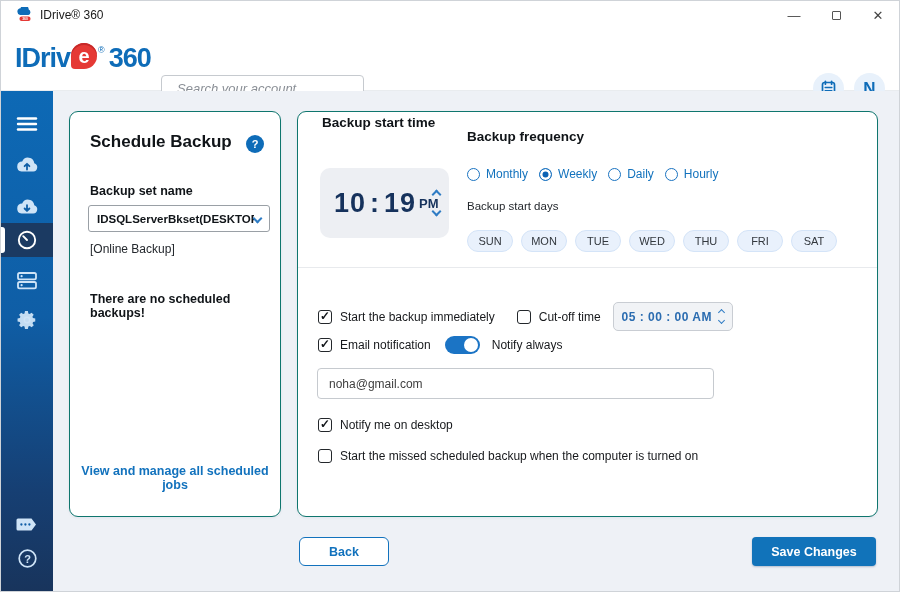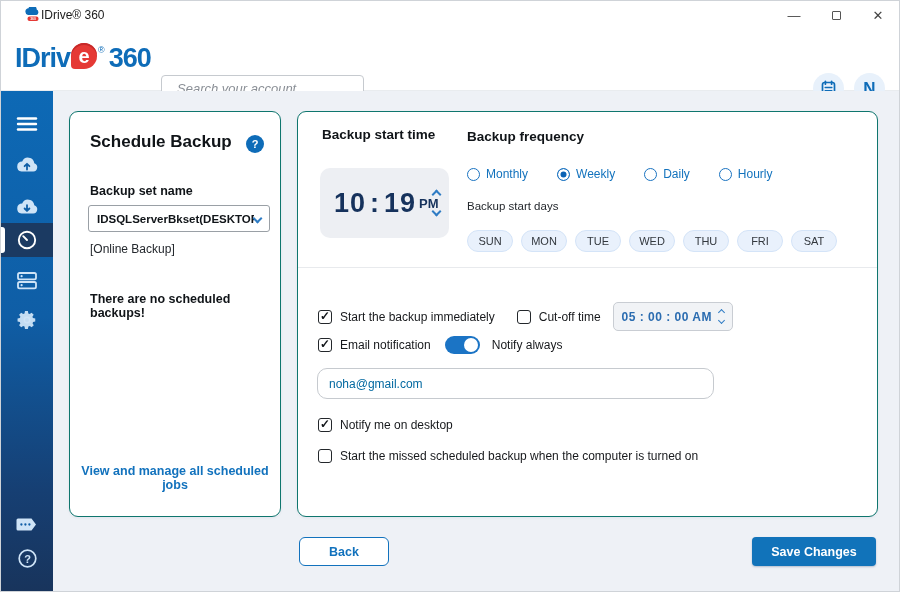--- a/index.html
+++ b/index.html
@@ -1,21 +1,21 @@
 <!DOCTYPE html>
 <html><head>
 <meta charset="utf-8">
 <style>
   * { margin:0; padding:0; box-sizing:border-box; }
   html,body { width:900px; height:592px; font-family:"Liberation Sans", sans-serif; background:#fff; overflow:hidden; }
   .window { position:relative; width:900px; height:592px; border:1px solid #cfd3d8; background:#fff; }
 
   
   .titlebar { position:absolute; top:0; left:0; right:0; height:28px; background:#fff; display:flex; align-items:center; }
-  .titlebar-app { display:flex; align-items:center; padding-left:24px; }
+  .titlebar-app { display:flex; align-items:center; gap:7px; padding-left:16px; }
   .titlebar-title { font-size:12px; color:#1b1b1b; }
   .win-controls { position:absolute; right:0; top:0; height:28px; display:flex; }
   .win-btn { width:42px; height:28px; display:flex; align-items:center; justify-content:center; color:#444; font-size:13px; cursor:default; }
   .maxbox { width:9px; height:9px; border:1px solid #555; border-radius:1px; }
 
   
   .header { position:absolute; top:28px; left:0; right:0; height:62px; background:#fff; border-bottom:1px solid #e9ecef; }
   .logo { position:absolute; left:14px; top:14px; display:flex; align-items:flex-start; }
   .logo-main { font-size:27px; font-weight:bold; color:#0e6cb8; letter-spacing:-1px; }
   .logo-e { display:inline-flex; width:26px; height:26px; background:#e53935; border-radius:50% 50% 50% 4px; color:#fff; font-size:20px; font-weight:bold; align-items:center; justify-content:center; margin:0 1px; box-shadow:0 2px 0 #c62828 inset; }
@@ -45,32 +45,32 @@
   .help-icon { position:absolute; right:16px; top:23px; width:18px; height:18px; border-radius:50%; background:#0e6cb8; color:#fff; font-size:11px; font-weight:bold; display:flex; align-items:center; justify-content:center; }
   .bsn-label { position:absolute; left:20px; top:72px; font-size:12.5px; font-weight:bold; color:#101418; }
   .dropdown { position:absolute; left:18px; top:93px; right:10px; height:27px; border:1px solid #9aa0a6; border-radius:3px; background:#fff; display:flex; align-items:center; padding:0 8px; cursor:pointer; }
   .dropdown-value { flex:1; font-size:11.5px; font-weight:bold; color:#101418; white-space:nowrap; overflow:hidden; }
   .backup-type { position:absolute; left:20px; top:130px; font-size:12px; color:#24282d; }
   .no-backups { position:absolute; left:20px; top:180px; font-size:12.5px; font-weight:bold; color:#101418; }
   .manage-link { position:absolute; left:10px; right:10px; bottom:24px; text-align:center; font-size:12.5px; font-weight:bold; color:#1272bd; cursor:pointer; }
 
   
   .sec-label { font-size:13.5px; font-weight:bold; color:#101418; }
-  .bst-label { position:absolute; left:24px; top:15px; }
+  .bst-label { position:absolute; left:24px; top:3px; }
   .time-box { position:absolute; left:22px; top:56px; width:129px; height:70px; background:#edeff3; border-radius:10px; display:flex; align-items:center; padding-left:14px; }
   .time-text { font-size:27px; font-weight:bold; color:#16325c; letter-spacing:1px; }
   .time-mer { font-size:13px; font-weight:bold; color:#16325c; margin-left:3px; }
   .time-steppers { position:absolute; right:9px; top:0; bottom:0; display:flex; flex-direction:column; justify-content:center; gap:10px; }
   .chev { display:inline-block; width:7px; height:7px; border:solid #2f7cc4; border-width:0 2px 2px 0; }
   .chev.up { transform:rotate(-135deg); }
   .chev.down { transform:rotate(45deg); }
   .chev.sm { width:5px; height:5px; border-width:0 1.6px 1.6px 0; }
 
   .freq-label { position:absolute; left:169px; top:17px; }
-  .freq-row { position:absolute; left:169px; top:55px; display:flex; gap:29px; align-items:center; }
+  .freq-row { position:absolute; left:169px; top:55px; display:flex; gap:11px; align-items:center; }
   .radio-opt { display:flex; align-items:center; gap:6px; cursor:pointer; }
   .radio { width:13px; height:13px; border:1.6px solid #1a73c1; border-radius:50%; background:#fff; flex:0 0 auto; }
   .radio.selected { background:#0b63b5; box-shadow:inset 0 0 0 2.5px #fff; }
   .radio-label { font-size:12px; color:#1272bd; }
   .days-label { position:absolute; left:169px; top:88px; font-size:11.5px; color:#24282d; }
   .days-row { position:absolute; left:169px; top:118px; display:flex; gap:8px; }
   .day-pill { width:46px; height:22px; border-radius:11px; background:#e9f1fc; border:1px solid #d4e4f8; display:flex; align-items:center; justify-content:center; font-size:11px; color:#33383e; cursor:pointer; }
 
   .divider { position:absolute; left:0; right:0; top:155px; height:1px; background:#e8eaed; }
 
@@ -79,21 +79,21 @@
   .checkbox.checked::after { content:"✓"; position:absolute; left:1px; top:-2px; font-size:12px; font-weight:bold; color:#101418; }
   .opt-label { font-size:12px; color:#17191c; }
   .row-immediate { top:190px;text-align:center; }
   .gap-lg { width:6px; }
   .spinner-box { height:29px; background:#f1f3f6; border:1px solid #c9cdd3; border-radius:5px; display:flex; align-items:center; padding:0 8px; gap:7px; margin-left:4px; }
   .spinner-value { font-size:12px; font-weight:bold; color:#2b6cb0; letter-spacing:.5px; }
   .spinner-steppers { display:flex; flex-direction:column; gap:3px; }
   .row-email { top:224px; }
   .toggle { width:35px; height:18px; border-radius:9px; background:#1b74c5; position:relative; margin-left:6px; cursor:pointer; flex:0 0 auto; }
   .toggle-knob { position:absolute; right:2px; top:2px; width:14px; height:14px; border-radius:50%; background:#fff; }
-  .email-input { position:absolute; left:19px; top:256px; width:397px; height:31px; border:1px solid #c6cacf; border-radius:10px; font-size:12px; color:#0369a1; padding:12px 11px; outline:none; font-family:"Liberation Sans",sans-serif; background:#fff; }
+  .email-input { position:absolute; left:19px; top:256px; width:397px; height:31px; border:1px solid #c6cacf; border-radius:4px; font-size:12px; color:#404040; padding:12px 11px; outline:none; font-family:"Liberation Sans",sans-serif; background:#fff; }
   .row-desktop { top:306px; }
   .row-missed { top:337px; }
 
   
   .back-btn { position:absolute; left:246px; top:446px; width:90px; height:29px; background:#fff; border:1.5px solid #1272bd; border-radius:6px; color:#1272bd; font-size:12.5px; font-weight:bold; display:flex; align-items:center; justify-content:center; cursor:pointer; }
   .save-btn { position:absolute; right:23px; top:446px; width:124px; height:29px; background:#1173ba; border:none; border-radius:4px; color:#fff; font-size:12.5px; font-weight:bold; display:flex; align-items:center; justify-content:center; cursor:pointer; box-shadow:0 1px 2px rgba(0,40,90,.25); }
 </style>
 </head>
 <body>
 

